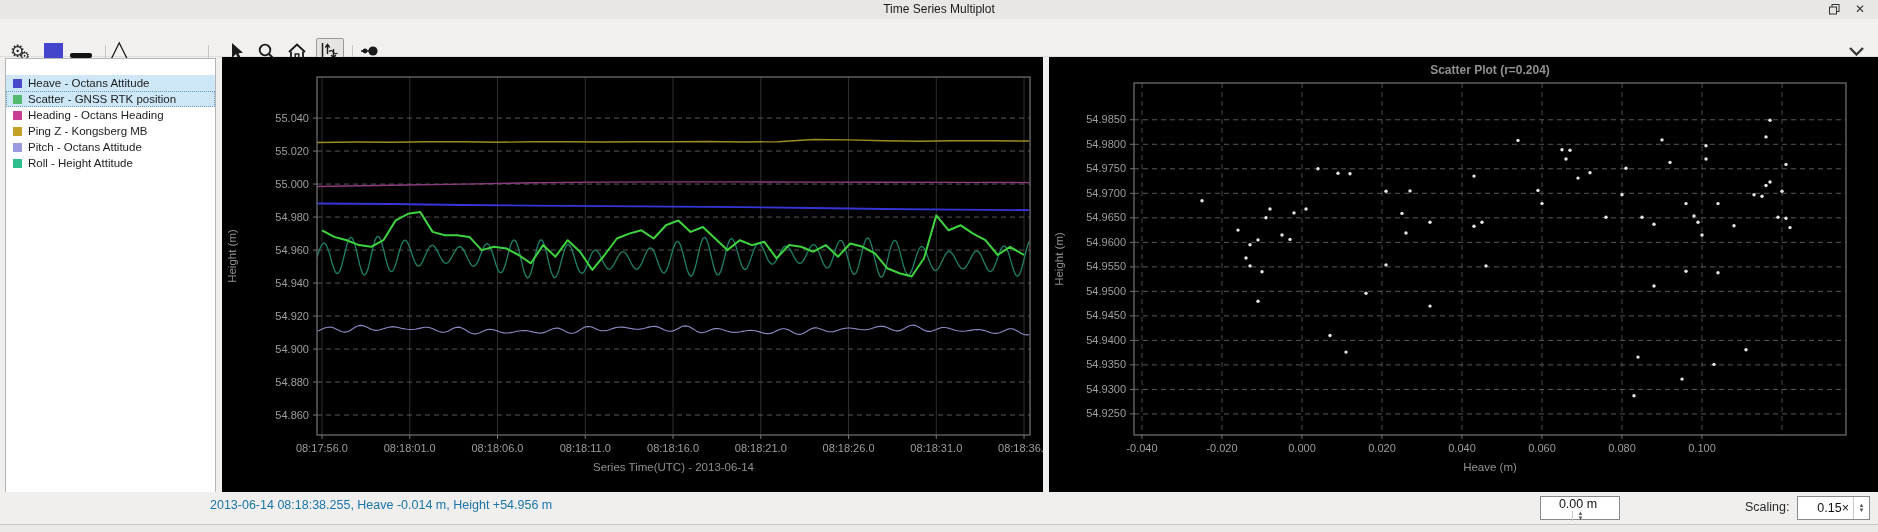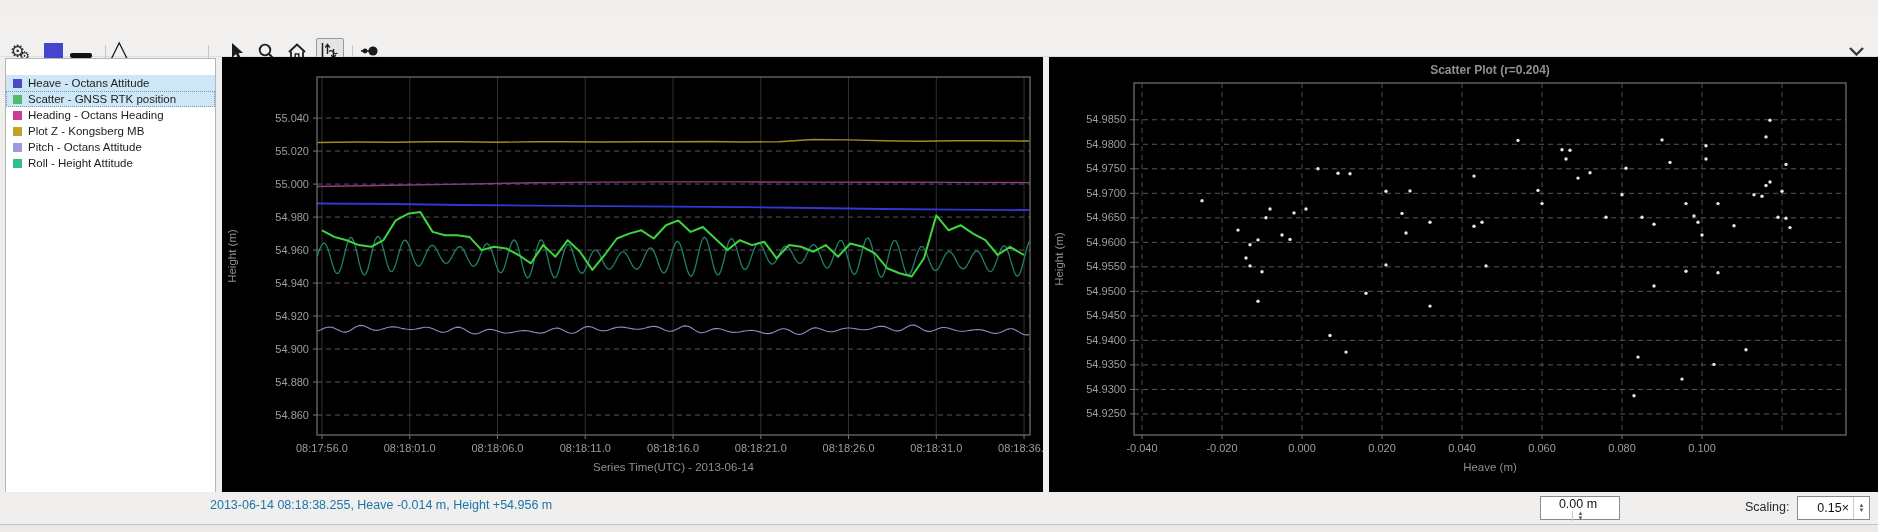--- a/index.html
+++ b/index.html
@@ -51,20 +51,30 @@
   #bottomstrip { position:absolute; left:0; top:524px; width:1878px; height:8px; background:#eceae9; border-top:1px solid #c6c6c6; }
 
   svg { display:block; }
   text { font-family:"Liberation Sans",sans-serif; }
 </style>
 </head>
 <body>
 
 <div id="window">
 
+  <div id="titlebar">
+    <div id="title">Time Series Multiplot</div>
+    <div class="winbtn" id="btn-restore">
+      <svg width="11" height="11" viewBox="0 0 11 11">
+        <rect x="3" y="0.5" width="7" height="7" fill="none" stroke="#333" stroke-width="1"></rect>
+        <rect x="0.5" y="3" width="7" height="7" fill="#e9e7e6" stroke="#333" stroke-width="1"></rect>
+      </svg>
+    </div>
+    <div class="winbtn" id="btn-close">✕</div>
+  </div>
 
   <div id="toolbar">
     <div class="tool" style="left:10px;">
       <span class="gear1">⚙</span>
         <span class="gear2">⚙</span>
     </div>
     <div class="tool" style="left:44px; top:24px;">
         <div id="swatch"></div>
       </div>
     <div class="tool" style="left:70px; top:31px;">
@@ -128,21 +138,21 @@
     <div class="leg-row sel focus">
       <div class="leg-swatch" style="background: rgb(83, 185, 110);"></div>
       <span class="leg-label">Scatter - GNSS RTK position</span>
     </div>
     <div class="leg-row">
       <div class="leg-swatch" style="background: rgb(201, 61, 150);"></div>
       <span class="leg-label">Heading - Octans Heading</span>
     </div>
     <div class="leg-row">
       <div class="leg-swatch" style="background: rgb(195, 162, 39);"></div>
-      <span class="leg-label">Plot Z - Kongsberg MB</span>
+      <span class="leg-label">Ping Z - Kongsberg MB</span>
     </div>
     <div class="leg-row">
       <div class="leg-swatch" style="background: rgb(154, 154, 224);"></div>
       <span class="leg-label">Pitch - Octans Attitude</span>
     </div>
     <div class="leg-row">
       <div class="leg-swatch" style="background: rgb(47, 191, 143);"></div>
       <span class="leg-label">Roll - Height Attitude</span>
     </div>
   </div>

